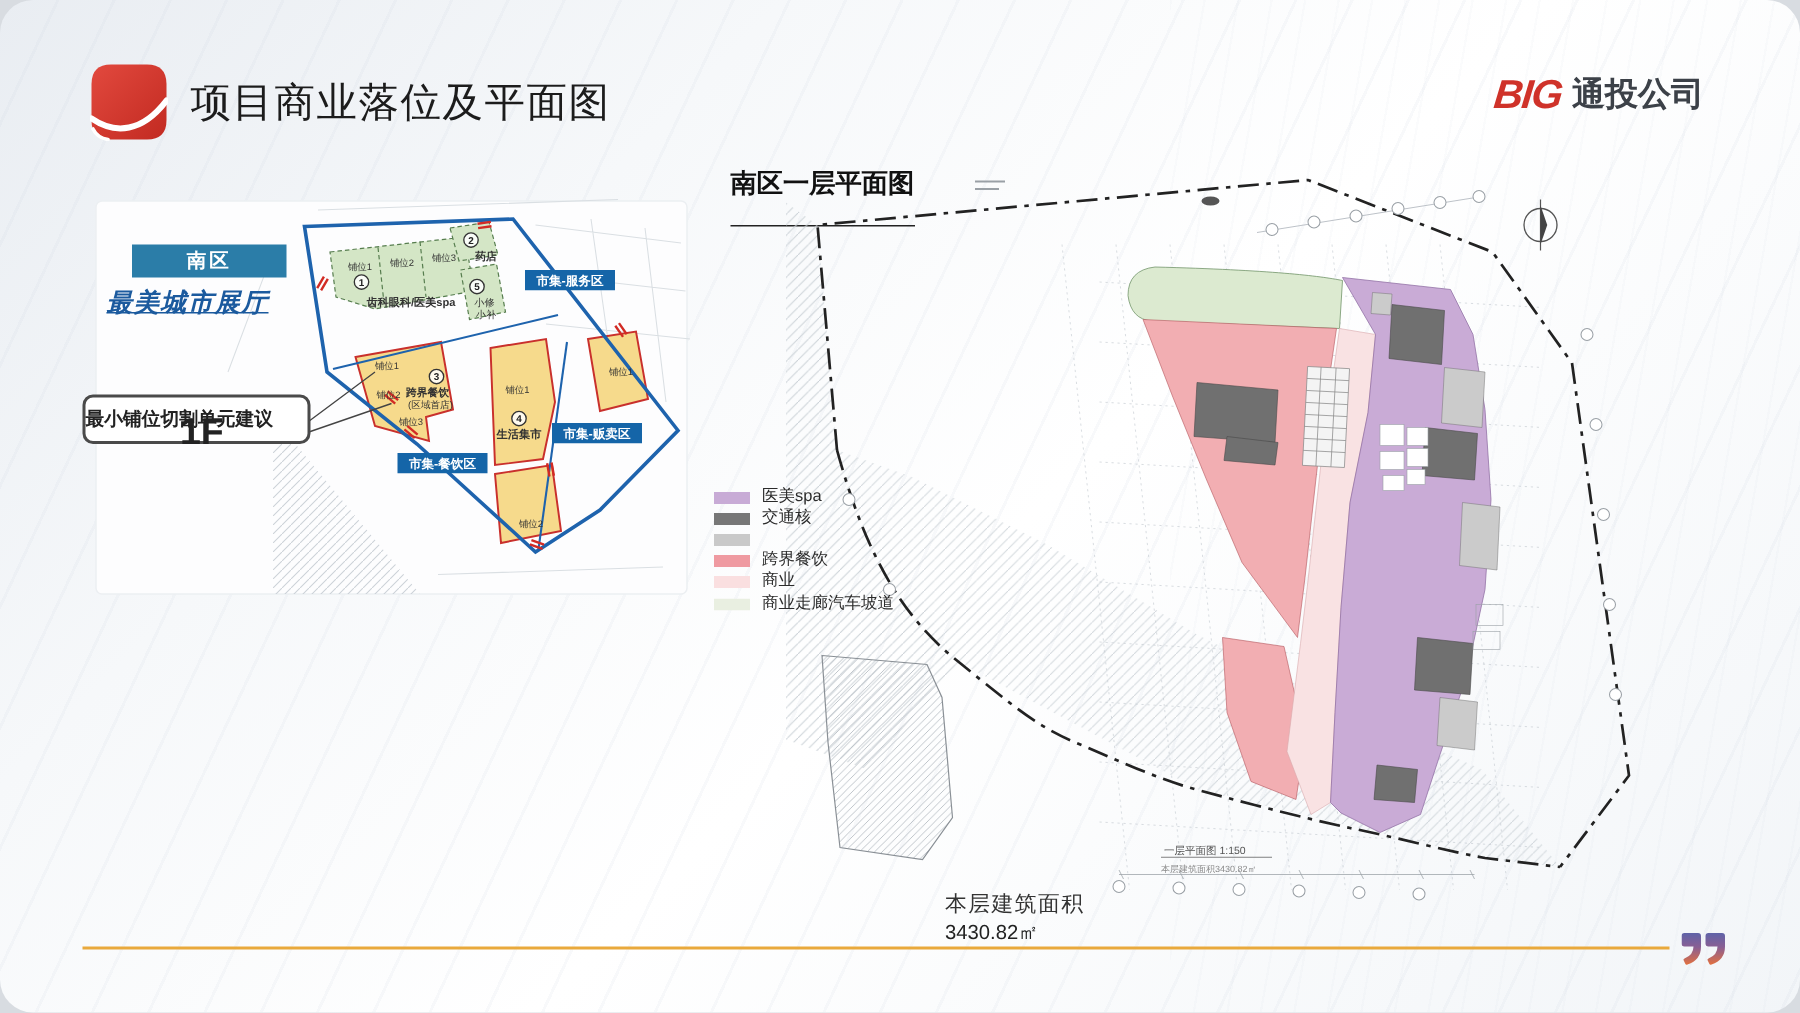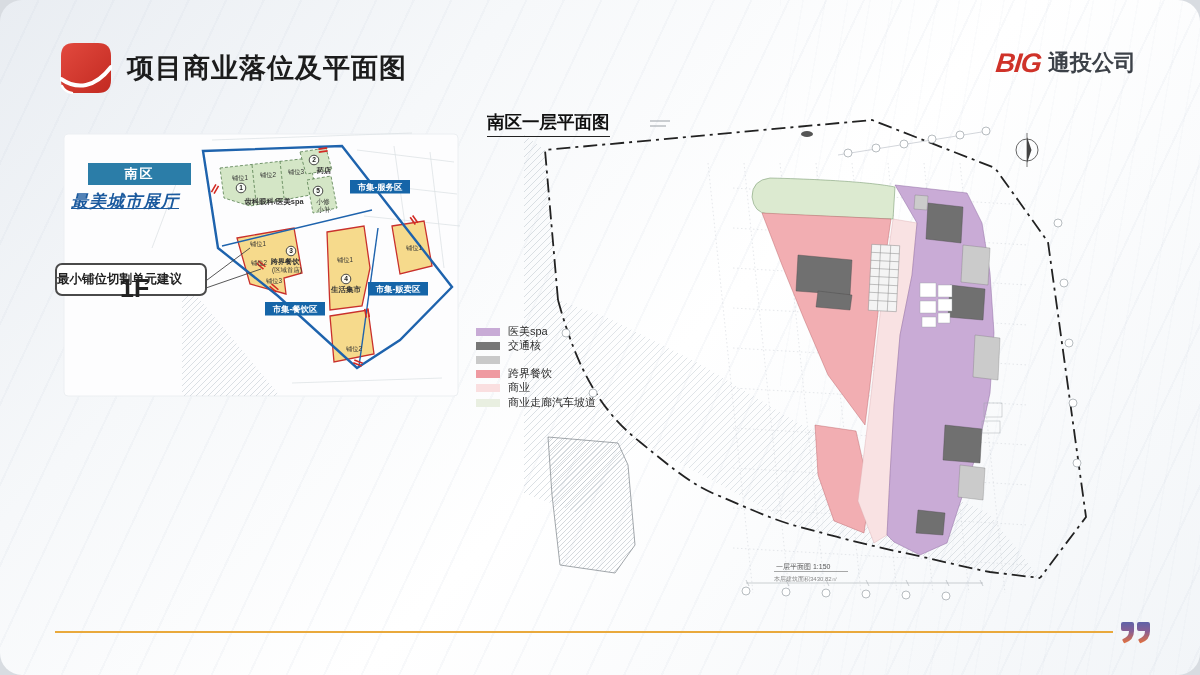--- a/index.html
+++ b/index.html
@@ -6,39 +6,39 @@
     font-family:"Liberation Sans","DejaVu Sans",sans-serif;}
   .slide{position:absolute;left:0;top:0;width:1200px;height:675px;border-radius:22px;overflow:hidden;
     background:linear-gradient(135deg,#e9edf2 0%,#f6f8fa 28%,#ffffff 55%,#f2f5f8 100%);}
   .streaks{position:absolute;inset:0;pointer-events:none;
     background:repeating-linear-gradient(115deg,rgba(188,198,214,0.10) 0 2px,rgba(255,255,255,0) 2px 34px);}
   .streaks2{position:absolute;right:0;top:0;width:420px;height:675px;pointer-events:none;opacity:.5;
     background:repeating-linear-gradient(100deg,rgba(176,188,206,0.10) 0 1.5px,rgba(255,255,255,0) 1.5px 22px);}
 
   
   .hicon{position:absolute;left:60px;top:42px;width:52px;height:52px;}
-  .htitle{position:absolute;left:127px;top:50px;font-size:27px;font-weight:700;color:#1c1c1c;letter-spacing:1px;}
+  .htitle{position:absolute;left:127px;top:50px;font-size:27px;font-weight:400;color:#1c1c1c;letter-spacing:1px;}
   .logo{position:absolute;left:996px;top:48px;white-space:nowrap;}
   .logo .big{display:inline-block;font-size:27px;font-weight:900;font-style:italic;color:#cf3229;
     transform:skewX(-6deg);letter-spacing:-1px;}
   .logo .comp{font-size:22px;font-weight:700;color:#3c4148;margin-left:7px;vertical-align:2px;}
 
   
   .badge-south{position:absolute;left:88px;top:163px;width:103px;height:22px;background:#2b7da8;
     color:#fff;font-size:13px;font-weight:700;text-align:center;line-height:22px;letter-spacing:2px;}
   .hall-title{position:absolute;left:71px;top:190px;font-size:17px;font-weight:800;font-style:italic;
     color:#1b5a9e;text-decoration:underline;letter-spacing:1px;}
   .callout{position:absolute;left:55px;top:263px;width:148px;height:29px;border:2px solid #4a4a4a;
     border-radius:7px;background:#fff;color:#222;font-size:12.5px;font-weight:700;line-height:29px;}
   .floor-label{position:absolute;left:120px;top:274px;font-size:25px;font-weight:800;color:#222;}
   .smap{position:absolute;left:62px;top:128px;}
 
   
   .plan-title{position:absolute;left:487px;top:110px;font-size:17.5px;font-weight:700;color:#111;
-    border-bottom:1.5px solid #222;padding-bottom:2px;}
+    border-bottom:1.5px solid #222;padding-bottom:16px;}
   .plan-svg{position:absolute;left:518px;top:93px;}
   .legend{position:absolute;left:476px;top:326px;}
   .lg-row{display:flex;align-items:center;margin-bottom:3px;height:11px;}
   .lg-row svg{flex:0 0 auto;}
   .lg-label{font-size:11px;color:#2b2b2b;margin-left:8px;line-height:11px;white-space:nowrap;}
   .lg-label.wrap{white-space:normal;width:104px;line-height:12px;}
   .area-caption{position:absolute;left:630px;top:593px;color:#333;}
   .area-caption .l1{font-size:14.5px;letter-spacing:1px;}
   .area-caption .l2{font-size:13.5px;margin-top:1px;color:#222;}
 
@@ -331,20 +331,24 @@
       <span class="lg-label">商业</span>
     </div>
     <div class="lg-row" style="align-items:center;height:auto;">
       <svg width="24" height="8" style="margin-top:2px;">
           <rect width="24" height="8" fill="#e9efe1"></rect>
         </svg>
       <span class="lg-label wrap">商业走廊汽车坡道</span>
     </div>
   </div>
 
+  <div class="area-caption">
+    <div class="l1">本层建筑面积</div>
+    <div class="l2">3430.82㎡</div>
+  </div>
 
   <div class="footer-line"></div>
   <svg class="fquote" width="34" height="26" viewBox="0 0 34 26">
     <defs>
       <linearGradient id="qg" x1="0" y1="0" x2="0" y2="1">
         <stop offset="0" stop-color="#5f63a8"></stop>
           <stop offset="0.45" stop-color="#8a5f93"></stop>
           <stop offset="1" stop-color="#e2703f"></stop>
       </linearGradient>
     </defs>

